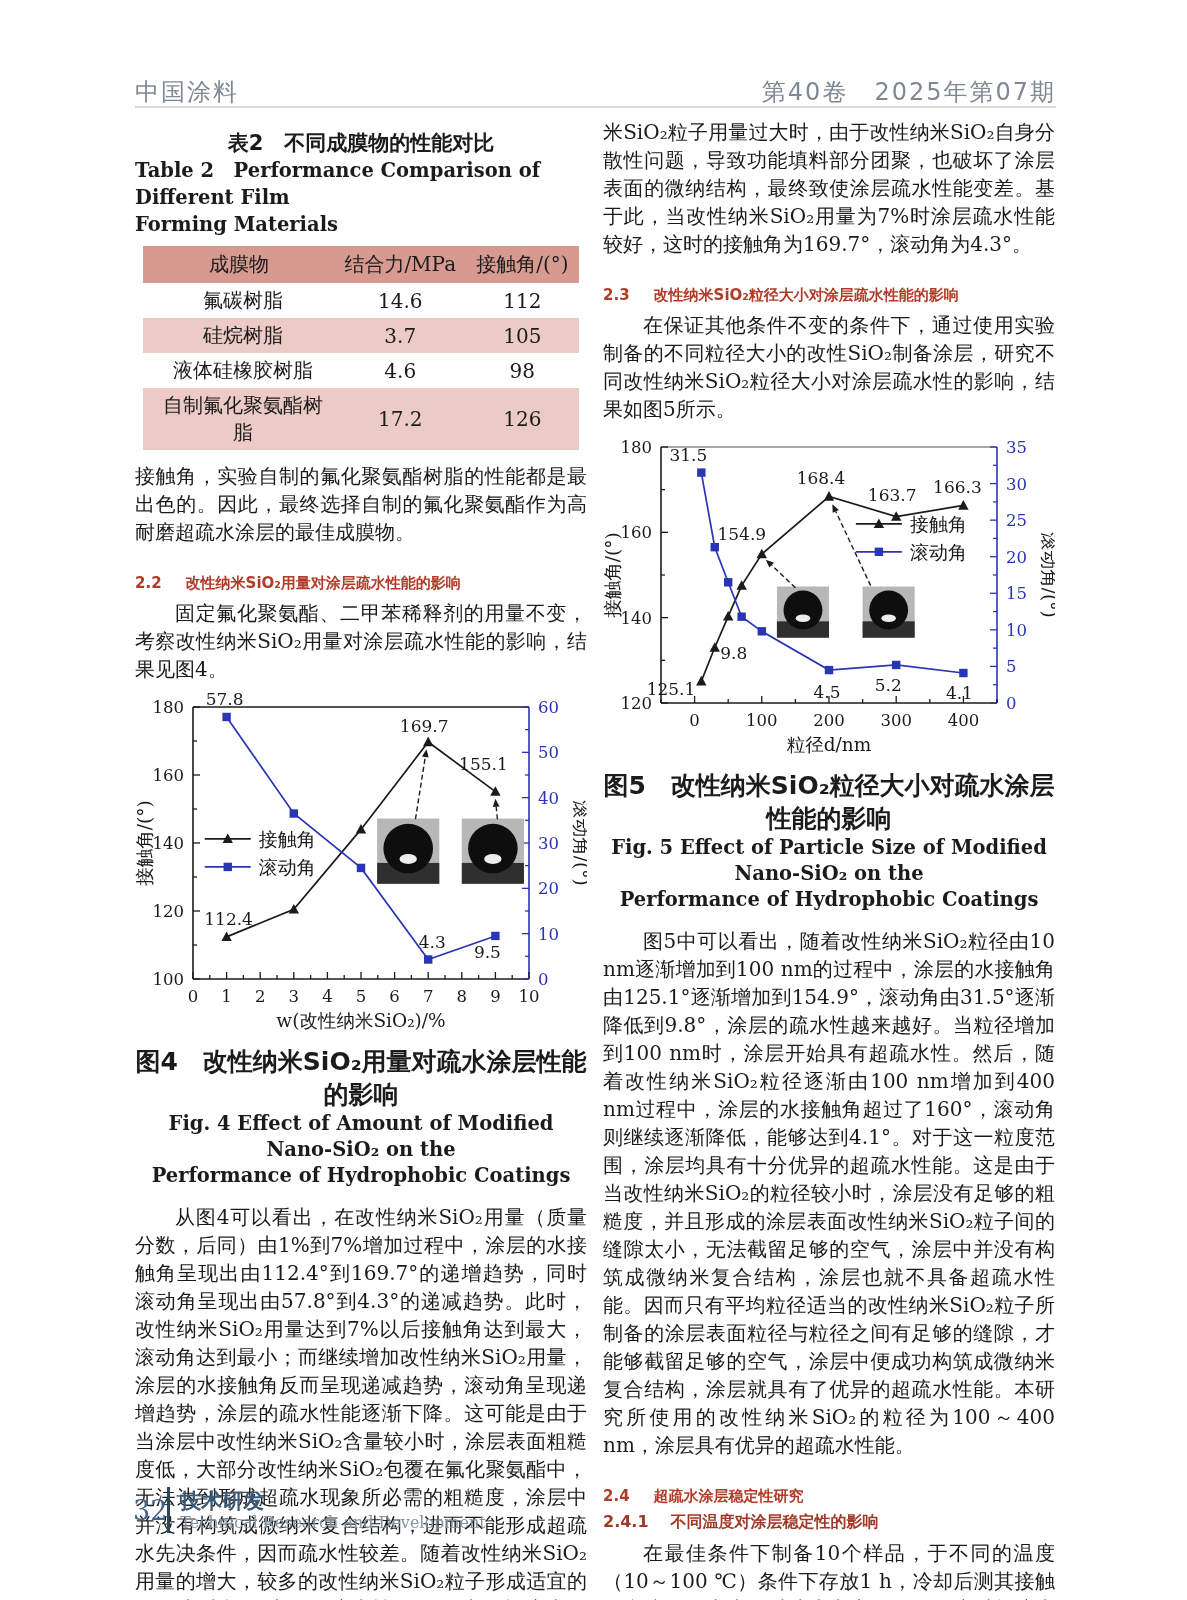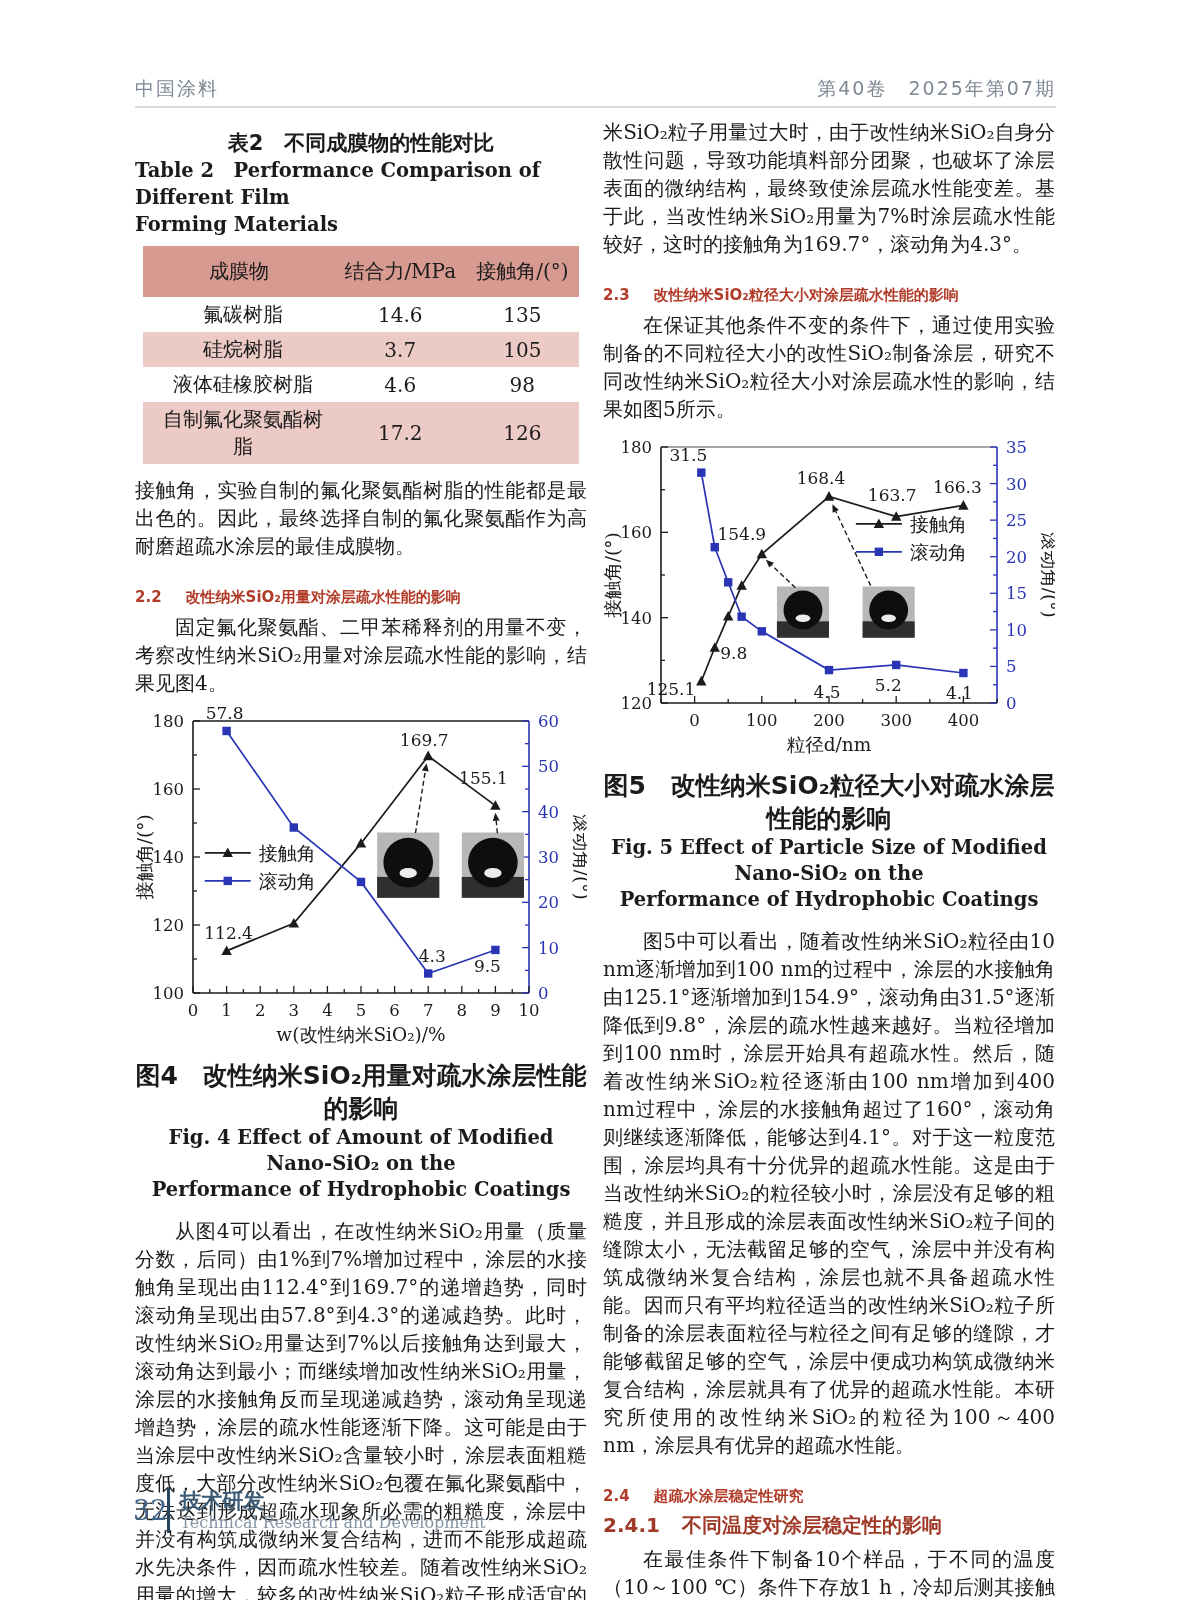--- a/index.html
+++ b/index.html
@@ -1,41 +1,41 @@
 <!DOCTYPE html>
 <html><head>
 <meta charset="utf-8">
 <style>
   html,body{margin:0;padding:0;background:#e8e8e8;}
   .page{width:1187px;height:1600px;position:relative;background:#ffffff;overflow:hidden;
         font-family:"DejaVu Serif","Liberation Serif",serif;color:#1b1b1b;}
   
   .hdr{position:absolute;top:76px;left:135px;width:921px;display:flex;justify-content:space-between;
-       font-family:"DejaVu Sans","Liberation Sans",sans-serif;font-size:19px;color:#7f8994;letter-spacing:2px;}
+       font-family:"DejaVu Sans","Liberation Sans",sans-serif;font-size:24px;color:#7f8994;letter-spacing:2px;}
   .hdr-rule{position:absolute;top:106px;left:135px;width:921px;border-top:2px solid #d9dcdf;}
   
   .col{position:absolute;width:452px;}
   .col-left{left:135px;top:130px;}
   .col-right{left:603px;top:118px;}
   
   .tbl-title-cn{font-family:"DejaVu Sans","Liberation Sans",sans-serif;font-weight:bold;font-size:21px;
                 text-align:center;line-height:27px;}
   .tbl-title-en{font-weight:bold;font-size:19.5px;line-height:27px;}
   table.perf{border-collapse:collapse;width:436px;margin:8px auto 0 auto;font-size:20px;}
-  table.perf th{background:#d69a91;font-weight:normal;padding:12px 2px;text-align:center;margin-top:12px;}
+  table.perf th{background:#d69a91;font-weight:normal;padding:5px 2px;text-align:center;margin-top:12px;}
   table.perf td{padding:4px 2px;text-align:center;}
   table.perf td.c1{text-align:center;padding-left:10px;}
   table.perf tr.alt{background:#eccac5;}
   
   .para{font-size:20px;line-height:1.40;text-align:justify;text-indent:2em;margin:6px 0 0 0;}
   .para.noindent{text-indent:0;}
   .sec-h2{font-family:"DejaVu Sans","Liberation Sans",sans-serif;font-weight:bold;font-size:15px;
           color:#b13b28;margin:28px 0 4px 0;}
   .sec-h2 .num{margin-right:24px;}
-  .sec-h3{font-family:"DejaVu Sans","Liberation Sans",sans-serif;font-weight:600;font-size:20px;
+  .sec-h3{font-family:"DejaVu Sans","Liberation Sans",sans-serif;font-weight:600;font-size:16px;
           color:#a03a28;margin:6px 0 2px 0;}
   .sec-h3 .num{margin-right:22px;}
   
   .chart-wrap{margin:10px auto 0 auto;width:452px;}
   .fig-cap-cn{font-family:"DejaVu Sans","Liberation Sans",sans-serif;font-weight:bold;font-size:25px;
               text-align:center;margin-top:2px;}
   .fig-cap-en{font-weight:bold;font-size:19.5px;text-align:center;line-height:26px;}
   
   .tick{font:16.5px "DejaVu Serif","Liberation Serif",serif;fill:#1b1b1b;}
   .tick-r{fill:#2a35b5;}
@@ -70,21 +70,21 @@
         <tr>
           <th style="width:44%">成膜物</th>
           <th style="width:30%">结合力/MPa</th>
           <th style="width:26%">接触角/(°)</th>
         </tr>
       </thead>
       <tbody>
         <tr>
           <td class="c1">氟碳树脂</td>
           <td>14.6</td>
-          <td>135</td>
+          <td>112</td>
         </tr>
         <tr class="alt">
           <td class="c1">硅烷树脂</td>
           <td>3.7</td>
           <td>105</td>
         </tr>
         <tr>
           <td class="c1">液体硅橡胶树脂</td>
           <td>4.6</td>
           <td>98</td>

